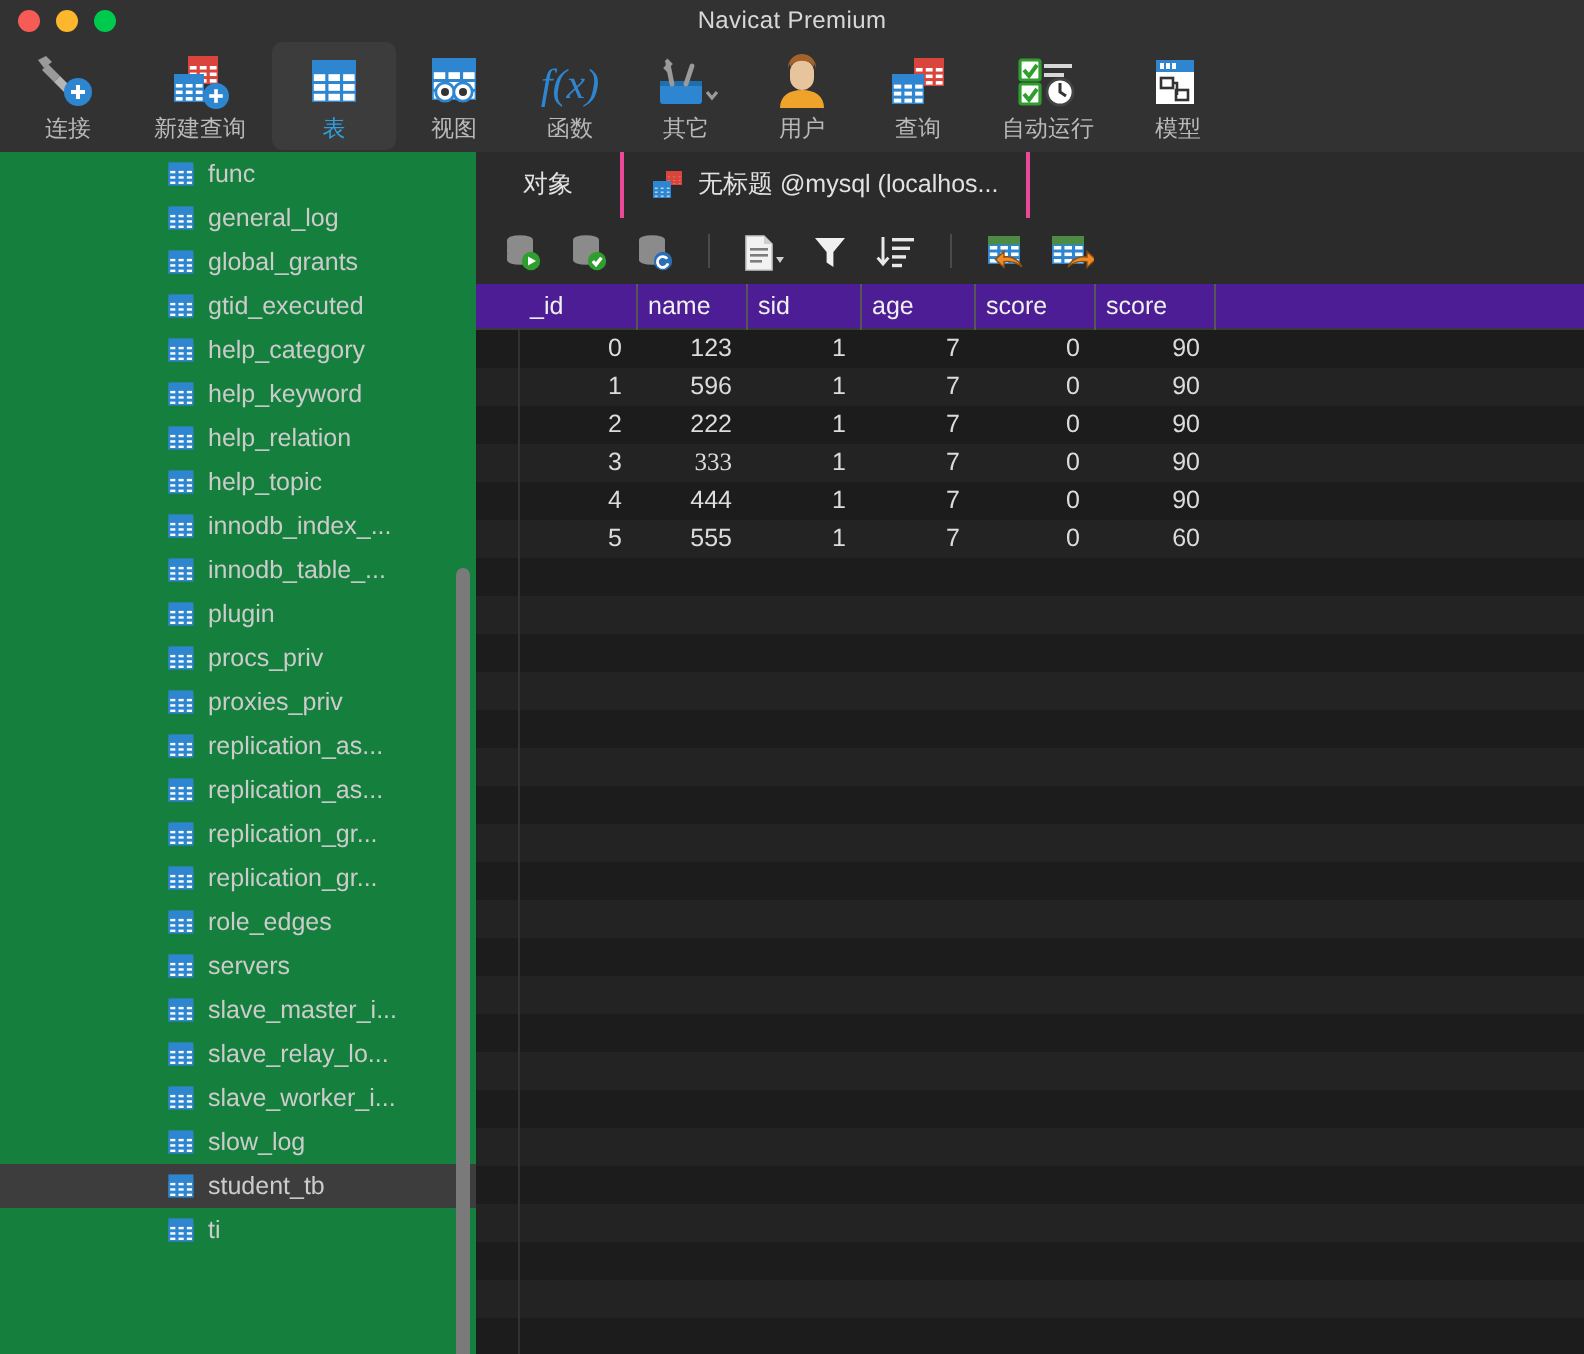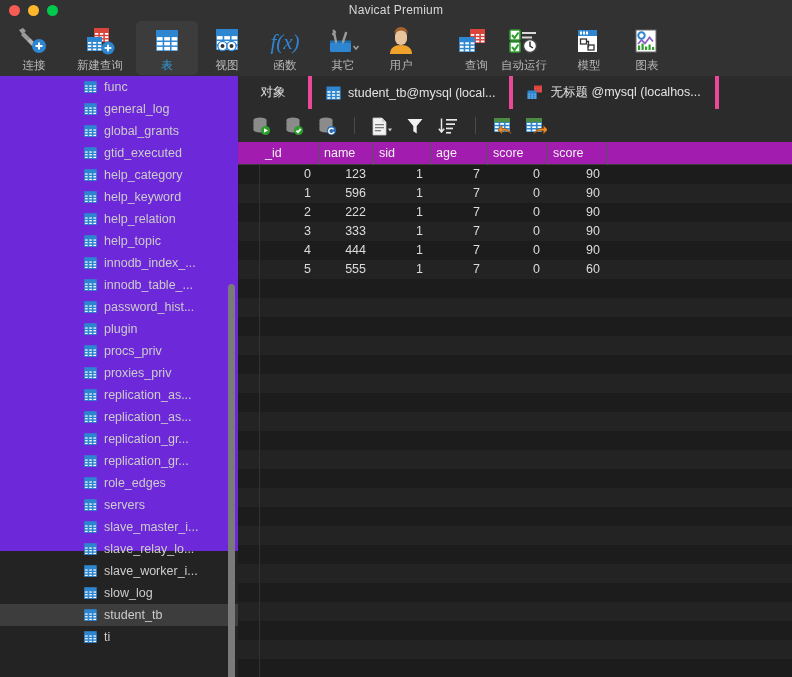--- a/index.html
+++ b/index.html
@@ -43,22 +43,22 @@
   .tb-item.active { background: #3c3c3c; }
   .tb-ico { height: 30px; display: flex; align-items: center; justify-content: center; }
   .tb-lbl { font-size: 11.5px; color: #b9b9b9; margin-top: 3px; line-height: 13px; }
   .tb-item.active .tb-lbl { color: #2f9ede; }
 
   
   .gico { display:block; }
 
   
   .sidebar {
-    position: absolute; left: 0; top: 76px; width: 238px; height: 475px;
-    background: #6d28d9;
+    position: absolute; left: 0; top: 76px; width: 238px; height: 601px;
+    background: #15803d;
   }
   .side-list {
     position: absolute; left: 0; top: 0; width: 238px; height: 601px;
     overflow: hidden;
   }
   .side-row {
     height: 22px; display: flex; align-items: center;
     padding-left: 84px; color: #ccc; font-size: 12.5px; white-space: nowrap;
   }
   .side-row.sel { background: #3d3d3d; }
@@ -73,40 +73,40 @@
     position: absolute; left: 238px; top: 76px;
     width: 554px; height: 601px; background: #1c1c1c;
   }
   .tabstrip {
     position: absolute; left: 0; top: 0; width: 554px; height: 33px;
     background: #2b2b2b; display: flex; align-items: stretch;
   }
   .tab {
     display: flex; align-items: center; gap: 7px;
     padding: 0 14px; font-size: 12.5px; color: #e2e2e2;
-    border-right: 4px solid #ec4899; white-space: nowrap;
+    border-right: 2px solid #ec4899; white-space: nowrap;
   }
   .tab.obj { width: 74px; justify-content: center; padding: 0; }
   .tab.active { background: #2b2b2b; }
   .tab-fill { flex: 1; border-right: none; }
 
   .gridtools {
     position: absolute; left: 0; top: 33px; width: 554px; height: 33px;
     background: #2b2b2b; display: flex; align-items: center; padding-left: 12px; gap: 11px;
   }
   .gt { width: 22px; height: 22px; display: flex; align-items: center; justify-content: center; }
   .gt-div { width: 1px; height: 17px; background: #4a4a4a; margin: 0 5px; }
 
   
   .grid {
     position: absolute; left: 0; top: 66px; width: 554px; height: 535px;
     background: #1c1c1c; overflow: hidden;
   }
   .ghead {
-    position: relative; height: 23px; background: #a21caf;
+    position: relative; height: 23px; background: #4c1d95;
     border-bottom: 1px solid #3a3a3a;
   }
   .ghead .hc {
     position: absolute; top: 0; height: 23px; line-height: 23px;
     color: #f0f0f0; font-size: 12.5px; padding-left: 5px;
     border-left: 1px solid #565656;
   }
   .ghead .hc.first { border-left: none; }
   .gbody { position: relative; }
   .grow { position: relative; height: 19px; }
@@ -250,21 +250,21 @@
         <span class="tb-ico">
           <svg class="gico" width="30" height="28" viewBox="0 0 30 28" xmlns="http://www.w3.org/2000/svg">
             <path d="M15 3 a6 6 0 0 1 6 6 v3 a6 6 0 0 1 -12 0 v-3 a6 6 0 0 1 6 -6z" fill="#e8c49c"></path>
             <path d="M8 8 a7 6 0 0 1 14 0 v-1 a7 7 0 0 0 -14 0z" fill="#a4632c"></path>
             <path d="M9 6.5 a6.5 5 0 0 1 12 0 l0 -1.5 a6.5 6 0 0 0 -12 0z" fill="#a4632c"></path>
             <path d="M4 27 c0 -6 4.5 -9 11 -9 s11 3 11 9z" fill="#f0a32a"></path>
           </svg>
         </span>
         <span class="tb-lbl">用户</span>
       </div>
-      <div class="tb-item" style="width: 58px; align-items: flex-end;">
+      <div class="tb-item" style="width: 58px;">
         <span class="tb-ico">
           <svg class="gico" width="32" height="28" viewBox="0 0 32 28" xmlns="http://www.w3.org/2000/svg">
             <rect x="14" y="2" width="15" height="14" fill="#d9453c"></rect>
             <rect x="14.9" y="7" width="3.4" height="1.766666666666667" fill="#ffffff"></rect>
             <rect x="19.9" y="7" width="3.4" height="1.766666666666667" fill="#ffffff"></rect>
             <rect x="24.9" y="7" width="3.4" height="1.766666666666667" fill="#ffffff"></rect>
             <rect x="14.9" y="10.266666666666667" width="3.4" height="1.766666666666667" fill="#ffffff"></rect>
             <rect x="19.9" y="10.266666666666667" width="3.4" height="1.766666666666667" fill="#ffffff"></rect>
             <rect x="24.9" y="10.266666666666667" width="3.4" height="1.766666666666667" fill="#ffffff"></rect>
             <rect x="14.9" y="13.533333333333335" width="3.4" height="1.766666666666667" fill="#ffffff"></rect>
@@ -310,37 +310,20 @@
             <rect x="12" y="4.5" width="2" height="3" fill="#fff"></rect>
             <g fill="none" stroke="#333" stroke-width="1.3">
               <rect x="6.5" y="12" width="6" height="5"></rect>
               <rect x="14" y="18" width="6" height="5"></rect>
               <path d="M12.5 14.5 h2 v6"></path>
             </g>
           </svg>
         </span>
         <span class="tb-lbl">模型</span>
       </div>
-      <div class="tb-item" style="width: 58px;">
-        <span class="tb-ico">
-          <svg class="gico" width="30" height="28" viewBox="0 0 30 28" xmlns="http://www.w3.org/2000/svg">
-            <rect x="4" y="3" width="20" height="22" fill="#ffffff" stroke="#6b6b6b" stroke-width="1"></rect>
-            <circle cx="9.5" cy="8.5" r="3.2" fill="none" stroke="#2f86d0" stroke-width="2"></circle>
-            <path d="M6 17 l3.5 -4 3.5 3.5 4.5 -6 3.5 4" stroke="#8d5fc9" stroke-width="1.8" fill="none"></path>
-            <g fill="#2f9e2f">
-              <rect x="6" y="18.5" width="2.2" height="4.5"></rect>
-              <rect x="9.5" y="16.5" width="2.2" height="6.5"></rect>
-              <rect x="13" y="19.5" width="2.2" height="3.5"></rect>
-              <rect x="16.5" y="17.5" width="2.2" height="5.5"></rect>
-              <rect x="20" y="20" width="2.2" height="3"></rect>
-            </g>
-          </svg>
-        </span>
-        <span class="tb-lbl">图表</span>
-      </div>
     </div>
 
   <div class="sidebar">
     <div class="side-list" id="side-list">
         <div class="side-row">
           <span>
             <svg class="gico" width="13" height="12" viewBox="0 0 13 12" xmlns="http://www.w3.org/2000/svg">
               <rect x="0.2" y="0.2" width="12.5" height="11.5" fill="#2f86d0"></rect>
               <rect x="0.2" y="3.65" width="12.5" height="8.05" fill="#2f86d0"></rect>
               <rect x="1.1" y="4.45" width="2.566666666666667" height="1.1833333333333336" fill="#ffffff"></rect>
@@ -510,38 +493,20 @@
               <rect x="9.433333333333334" y="4.45" width="2.566666666666667" height="1.1833333333333336" fill="#ffffff"></rect>
               <rect x="1.1" y="7.133333333333334" width="2.566666666666667" height="1.1833333333333336" fill="#ffffff"></rect>
               <rect x="5.2666666666666675" y="7.133333333333334" width="2.566666666666667" height="1.1833333333333336" fill="#ffffff"></rect>
               <rect x="9.433333333333334" y="7.133333333333334" width="2.566666666666667" height="1.1833333333333336" fill="#ffffff"></rect>
               <rect x="1.1" y="9.816666666666668" width="2.566666666666667" height="1.1833333333333336" fill="#ffffff"></rect>
               <rect x="5.2666666666666675" y="9.816666666666668" width="2.566666666666667" height="1.1833333333333336" fill="#ffffff"></rect>
               <rect x="9.433333333333334" y="9.816666666666668" width="2.566666666666667" height="1.1833333333333336" fill="#ffffff"></rect>
             </svg>
           </span>
           <span class="txt">innodb_table_...</span>
-        </div>
-        <div class="side-row">
-          <span>
-            <svg class="gico" width="13" height="12" viewBox="0 0 13 12" xmlns="http://www.w3.org/2000/svg">
-              <rect x="0.2" y="0.2" width="12.5" height="11.5" fill="#2f86d0"></rect>
-              <rect x="0.2" y="3.65" width="12.5" height="8.05" fill="#2f86d0"></rect>
-              <rect x="1.1" y="4.45" width="2.566666666666667" height="1.1833333333333336" fill="#ffffff"></rect>
-              <rect x="5.2666666666666675" y="4.45" width="2.566666666666667" height="1.1833333333333336" fill="#ffffff"></rect>
-              <rect x="9.433333333333334" y="4.45" width="2.566666666666667" height="1.1833333333333336" fill="#ffffff"></rect>
-              <rect x="1.1" y="7.133333333333334" width="2.566666666666667" height="1.1833333333333336" fill="#ffffff"></rect>
-              <rect x="5.2666666666666675" y="7.133333333333334" width="2.566666666666667" height="1.1833333333333336" fill="#ffffff"></rect>
-              <rect x="9.433333333333334" y="7.133333333333334" width="2.566666666666667" height="1.1833333333333336" fill="#ffffff"></rect>
-              <rect x="1.1" y="9.816666666666668" width="2.566666666666667" height="1.1833333333333336" fill="#ffffff"></rect>
-              <rect x="5.2666666666666675" y="9.816666666666668" width="2.566666666666667" height="1.1833333333333336" fill="#ffffff"></rect>
-              <rect x="9.433333333333334" y="9.816666666666668" width="2.566666666666667" height="1.1833333333333336" fill="#ffffff"></rect>
-            </svg>
-          </span>
-          <span class="txt">password_hist...</span>
         </div>
         <div class="side-row">
           <span>
             <svg class="gico" width="13" height="12" viewBox="0 0 13 12" xmlns="http://www.w3.org/2000/svg">
               <rect x="0.2" y="0.2" width="12.5" height="11.5" fill="#2f86d0"></rect>
               <rect x="0.2" y="3.65" width="12.5" height="8.05" fill="#2f86d0"></rect>
               <rect x="1.1" y="4.45" width="2.566666666666667" height="1.1833333333333336" fill="#ffffff"></rect>
               <rect x="5.2666666666666675" y="4.45" width="2.566666666666667" height="1.1833333333333336" fill="#ffffff"></rect>
               <rect x="9.433333333333334" y="4.45" width="2.566666666666667" height="1.1833333333333336" fill="#ffffff"></rect>
               <rect x="1.1" y="7.133333333333334" width="2.566666666666667" height="1.1833333333333336" fill="#ffffff"></rect>
@@ -808,38 +773,20 @@
         </div>
       </div>
     <div class="side-scroll"></div>
   </div>
 
   <div class="right">
 
     <div class="tabstrip" id="tabstrip">
         <div class="tab obj">
           <span>对象</span>
-        </div>
-        <div class="tab active">
-          <span>
-            <svg class="gico" width="15" height="14" viewBox="0 0 15 14" xmlns="http://www.w3.org/2000/svg">
-              <rect x="0.5" y="0.5" width="14" height="13" fill="#2f86d0"></rect>
-              <rect x="0.5" y="4.4" width="14" height="9.1" fill="#2f86d0"></rect>
-              <rect x="1.4" y="5.2" width="3.066666666666667" height="1.5333333333333332" fill="#ffffff"></rect>
-              <rect x="6.066666666666667" y="5.2" width="3.066666666666667" height="1.5333333333333332" fill="#ffffff"></rect>
-              <rect x="10.733333333333334" y="5.2" width="3.066666666666667" height="1.5333333333333332" fill="#ffffff"></rect>
-              <rect x="1.4" y="8.233333333333334" width="3.066666666666667" height="1.5333333333333332" fill="#ffffff"></rect>
-              <rect x="6.066666666666667" y="8.233333333333334" width="3.066666666666667" height="1.5333333333333332" fill="#ffffff"></rect>
-              <rect x="10.733333333333334" y="8.233333333333334" width="3.066666666666667" height="1.5333333333333332" fill="#ffffff"></rect>
-              <rect x="1.4" y="11.266666666666667" width="3.066666666666667" height="1.5333333333333332" fill="#ffffff"></rect>
-              <rect x="6.066666666666667" y="11.266666666666667" width="3.066666666666667" height="1.5333333333333332" fill="#ffffff"></rect>
-              <rect x="10.733333333333334" y="11.266666666666667" width="3.066666666666667" height="1.5333333333333332" fill="#ffffff"></rect>
-            </svg>
-          </span>
-          <span>student_tb@mysql (local...</span>
         </div>
         <div class="tab">
           <span>
             <svg class="gico" width="16" height="15" viewBox="0 0 16 15" xmlns="http://www.w3.org/2000/svg">
               <rect x="7" y="0.5" width="8" height="7" fill="#d9453c"></rect>
               <rect x="7.9" y="3.4000000000000004" width="1.0666666666666664" height="0.13333333333333353" fill="#ffffff"></rect>
               <rect x="10.566666666666666" y="3.4000000000000004" width="1.0666666666666664" height="0.13333333333333353" fill="#ffffff"></rect>
               <rect x="13.233333333333333" y="3.4000000000000004" width="1.0666666666666664" height="0.13333333333333353" fill="#ffffff"></rect>
               <rect x="7.9" y="5.033333333333333" width="1.0666666666666664" height="0.13333333333333353" fill="#ffffff"></rect>
               <rect x="10.566666666666666" y="5.033333333333333" width="1.0666666666666664" height="0.13333333333333353" fill="#ffffff"></rect>
@@ -1024,21 +971,21 @@
             <div class="cell num" style="left: 22px; width: 51px;">2</div>
             <div class="cell num" style="left: 80px; width: 48px;">222</div>
             <div class="cell num" style="left: 135px; width: 50px;">1</div>
             <div class="cell num" style="left: 192px; width: 50px;">7</div>
             <div class="cell num" style="left: 249px; width: 53px;">0</div>
             <div class="cell num" style="left: 309px; width: 53px;">90</div>
             <div class="vline" style="left: 21px;"></div>
           </div>
           <div class="grow even">
             <div class="cell num" style="left: 22px; width: 51px;">3</div>
-            <div class="cell num" style="left: 80px; width: 48px;">333</div>
+            <div class="cell num" style="left: 80px; width: 48px; font-family: Liberation Serif, serif;">333</div>
             <div class="cell num" style="left: 135px; width: 50px;">1</div>
             <div class="cell num" style="left: 192px; width: 50px;">7</div>
             <div class="cell num" style="left: 249px; width: 53px;">0</div>
             <div class="cell num" style="left: 309px; width: 53px;">90</div>
             <div class="vline" style="left: 21px;"></div>
           </div>
           <div class="grow odd">
             <div class="cell num" style="left: 22px; width: 51px;">4</div>
             <div class="cell num" style="left: 80px; width: 48px;">444</div>
             <div class="cell num" style="left: 135px; width: 50px;">1</div>

